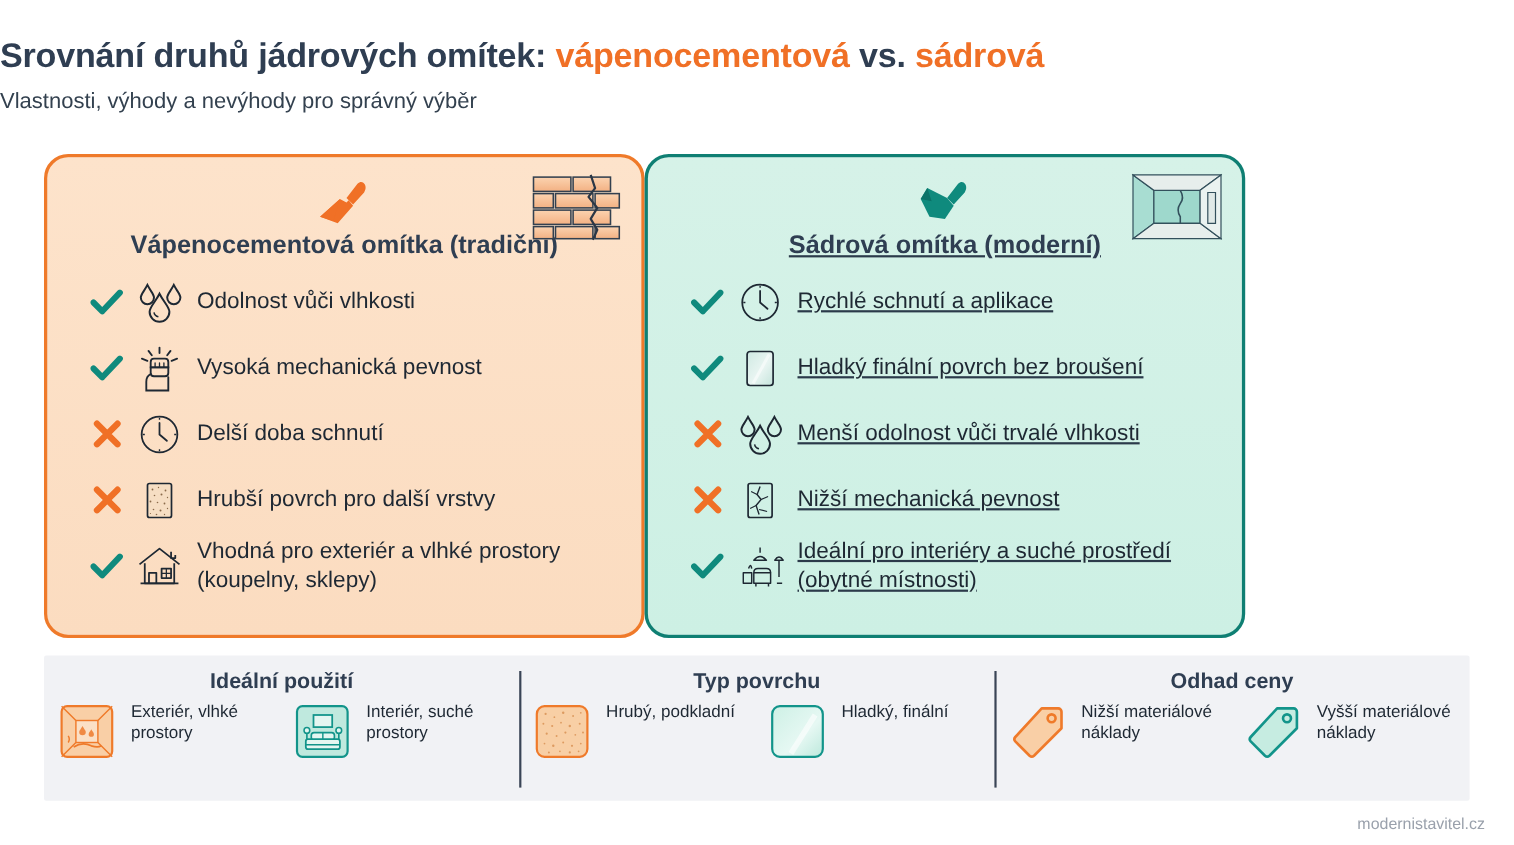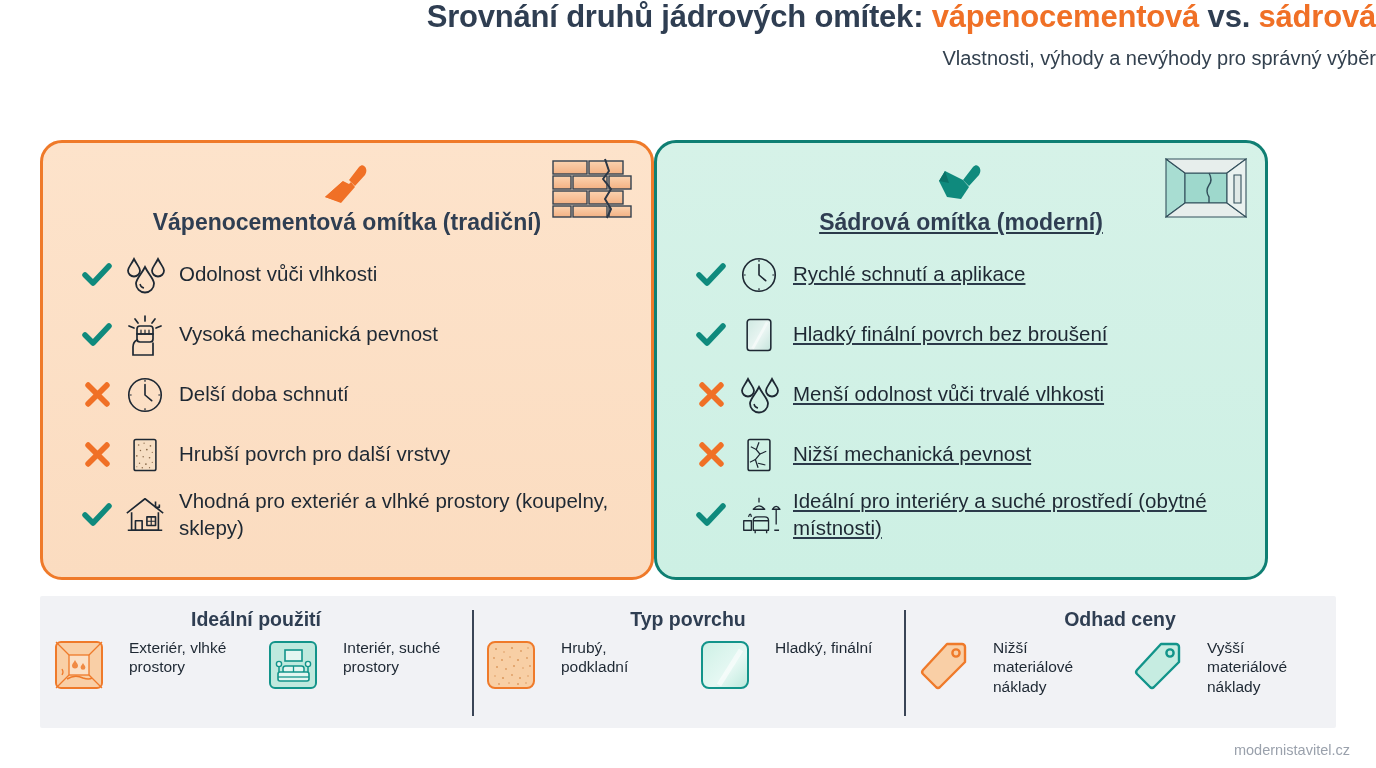--- a/index.html
+++ b/index.html
@@ -12,21 +12,22 @@
     height: 768px;
     background: #ffffff;
     font-family: "Liberation Sans", sans-serif;
     overflow: hidden;
     position: relative;
     color: #2b3a4a;
   }
 
   
   .header {
-    text-align: right;
+    padding-top: 34px;
+    text-align: left;
   }
   .title {
     font-size: 31px;
     font-weight: bold;
     color: #2f3e52;
     letter-spacing: -0.2px;
     line-height: 1.12;
     white-space: nowrap;
   }
   .title .accent { color: #f07026; }
@@ -35,21 +36,21 @@
     font-size: 20px;
     color: #33414f;
     font-weight: normal;
   }
 
   
   .cards {
     position: absolute;
     top: 140px;
     left: 40px;
-    width: 1228px;
+    width: 1092px;
     height: 440px;
     display: flex;
   }
   .card {
     position: relative;
     flex: 1 1 0;
     border-radius: 22px;
     border: 3px solid;
     box-sizing: border-box;
     padding: 14px 22px 18px 22px;
@@ -155,21 +156,21 @@
     color: #2f3e52;
   }
   .pair-row {
     display: flex;
     justify-content: center;
     gap: 22px;
   }
   .pair {
     display: flex;
     align-items: flex-start;
-    gap: 24px;
+    gap: 14px;
     width: 192px;
   }
   .pair .picon {
     flex: 0 0 52px;
     width: 52px;
     height: 52px;
     margin-top: 2px;
   }
   .pair .ptext {
     font-size: 15.5px;

